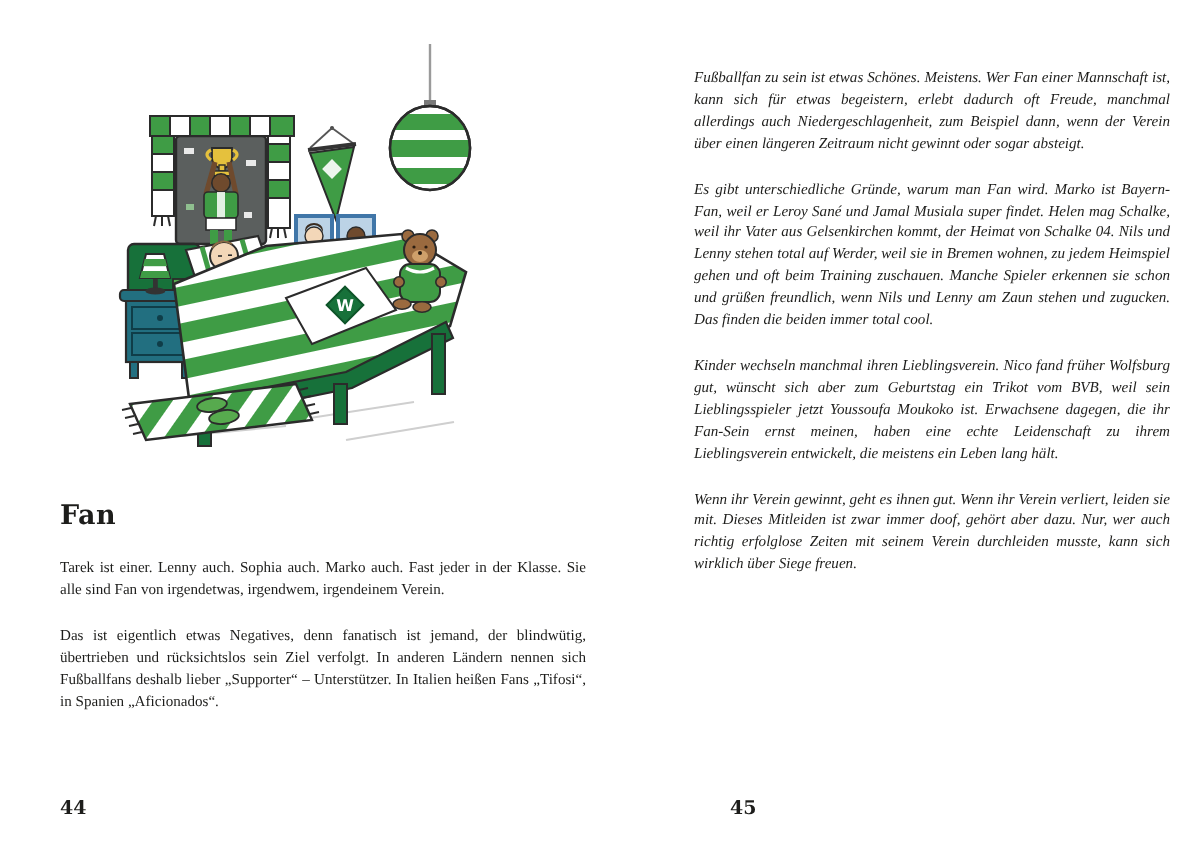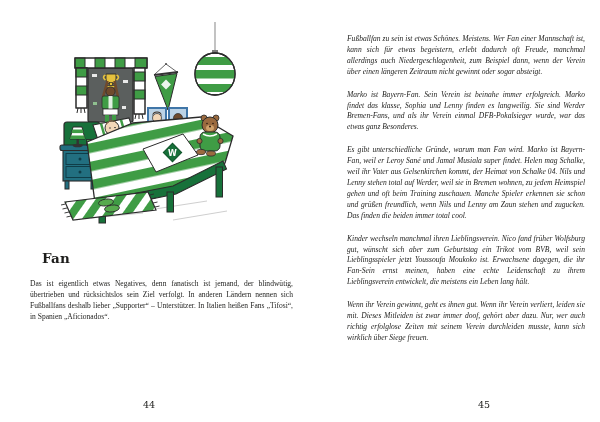--- a/index.html
+++ b/index.html
@@ -7,25 +7,25 @@
     --teal:#226f80; --bear-brown:#9a6a3f; --trophy-gold:#e5c13d;
     --poster-gray:#5b5f5e; --frame-blue:#4076a8; --skin:#f3d7b8;
     --outline:#2b2b2b; --text:#1d1d1b;
   }
   html,body{margin:0;padding:0;}
   body{width:600px;height:422px;background:#ffffff;position:relative;overflow:hidden;
        font-family:"Liberation Serif","DejaVu Serif",serif;color:var(--text);}
   .illustration{position:absolute;left:55px;top:22px;width:200px;height:210px;}
   .left-text{position:absolute;left:30px;top:250px;width:263px;}
   .right-text{position:absolute;left:347px;top:34px;width:238px;font-style:italic;}
-  h1.chapter{margin:0 0 13px 12px;font-family:"DejaVu Serif","Liberation Serif",serif;
+  h1.chapter{margin:0 0 13px 0;font-family:"DejaVu Serif","Liberation Serif",serif;
              font-weight:bold;font-size:13.5px;letter-spacing:.2px;}
   p.body{margin:0 0 12px 0;font-size:7.55px;line-height:10.9px;text-align:justify;}
   .pagenum{position:absolute;top:399px;font-family:"DejaVu Serif","Liberation Serif",serif;
-           font-weight:normal;font-size:9.5px;text-align:center;}
+           font-weight:bold;font-size:9.5px;text-align:left;}
   .pagenum.left{left:30px;width:238px;}
   .pagenum.right{left:365px;width:238px;}
   svg text{font-family:"DejaVu Sans","Liberation Sans",sans-serif;}
 </style>
 </head>
 <body>
 
 <svg class="illustration" viewBox="0 0 200 210" xmlns="http://www.w3.org/2000/svg">
   <defs>
     <pattern id="stDuvet" width="18" height="18" patternUnits="userSpaceOnUse" patternTransform="rotate(-12)">
@@ -215,24 +215,24 @@
     </g>
   </g>
   <g>
     <ellipse cx="51" cy="180.5" rx="7.5" ry="3.4" transform="rotate(-8 51 180.5)" fill="var(--leaf-green)" stroke="var(--outline)" stroke-width="0.9"></ellipse>
     <ellipse cx="57" cy="186.5" rx="7.5" ry="3.4" transform="rotate(-8 57 186.5)" fill="var(--leaf-green)" stroke="var(--outline)" stroke-width="0.9"></ellipse>
   </g>
 </svg>
 
 <div class="left-text">
   <h1 class="chapter">Fan</h1>
+  <p class="body">Tarek ist einer. Lenny auch. Sophia auch. Marko auch. Fast jeder in der Klasse. Sie alle sind Fan von irgendetwas, irgendwem, irgendeinem Verein.</p>
   <p class="body">Das ist eigentlich etwas Negatives, denn fanatisch ist jemand, der blindwütig, übertrieben und rücksichtslos sein Ziel verfolgt. In anderen Ländern nennen sich Fußballfans deshalb lieber „Supporter“ – Unterstützer. In Italien heißen Fans „Tifosi“, in Spanien „Aficionados“.</p>
 </div>
 <div class="pagenum left">44</div>
 
 <div class="right-text">
   <p class="body">Fußballfan zu sein ist etwas Schönes. Meistens. Wer Fan einer Mannschaft ist, kann sich für etwas begeistern, erlebt dadurch oft Freude, manchmal allerdings auch Niedergeschlagenheit, zum Beispiel dann, wenn der Verein über einen längeren Zeitraum nicht gewinnt oder sogar absteigt.</p>
-  <p class="body">Marko ist Bayern-Fan. Sein Verein ist beinahe immer erfolgreich. Marko findet das klasse, Sophia und Lenny finden es langweilig. Sie sind Werder Bremen-Fans, und als ihr Verein einmal DFB-Pokalsieger wurde, war das etwas ganz Besonderes.</p>
   <p class="body">Es gibt unterschiedliche Gründe, warum man Fan wird. Marko ist Bayern-Fan, weil er Leroy Sané und Jamal Musiala super findet. Helen mag Schalke, weil ihr Vater aus Gelsenkirchen kommt, der Heimat von Schalke 04. Nils und Lenny stehen total auf Werder, weil sie in Bremen wohnen, zu jedem Heimspiel gehen und oft beim Training zuschauen. Manche Spieler erkennen sie schon und grüßen freundlich, wenn Nils und Lenny am Zaun stehen und zugucken. Das finden die beiden immer total cool.</p>
   <p class="body">Kinder wechseln manchmal ihren Lieblingsverein. Nico fand früher Wolfsburg gut, wünscht sich aber zum Geburtstag ein Trikot vom BVB, weil sein Lieblingsspieler jetzt Youssoufa Moukoko ist. Erwachsene dagegen, die ihr Fan-Sein ernst meinen, haben eine echte Leidenschaft zu ihrem Lieblingsverein entwickelt, die meistens ein Leben lang hält.</p>
   <p class="body">Wenn ihr Verein gewinnt, geht es ihnen gut. Wenn ihr Verein verliert, leiden sie mit. Dieses Mitleiden ist zwar immer doof, gehört aber dazu. Nur, wer auch richtig erfolglose Zeiten mit seinem Verein durchleiden musste, kann sich wirklich über Siege freuen.</p>
 </div>
 <div class="pagenum right">45</div>
 
 </body></html>

